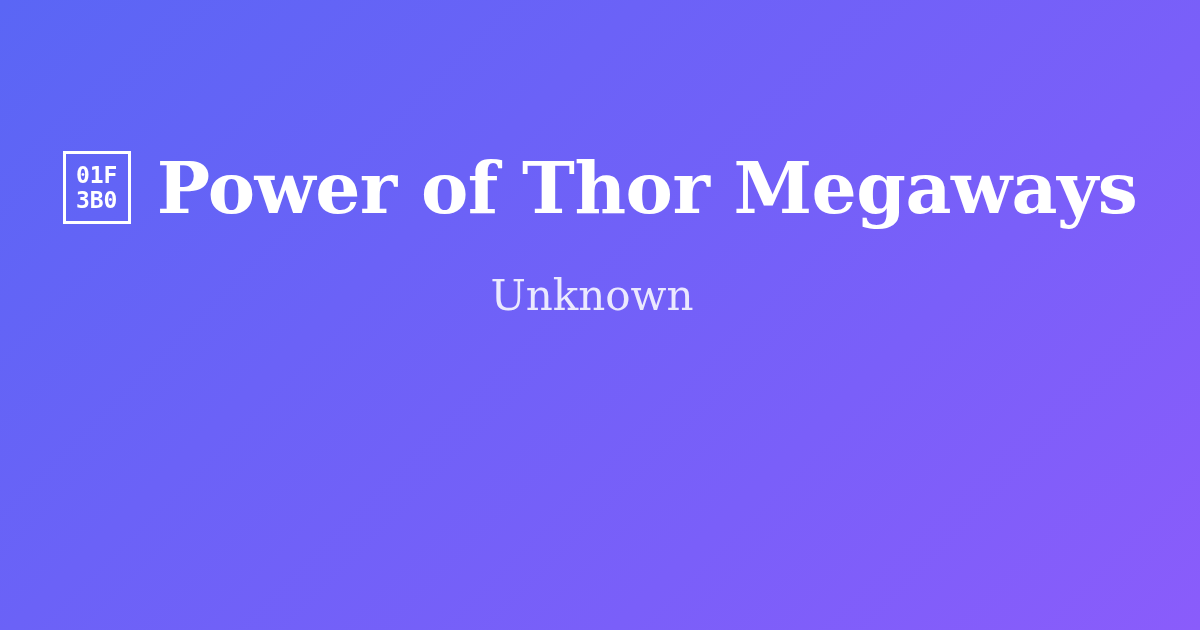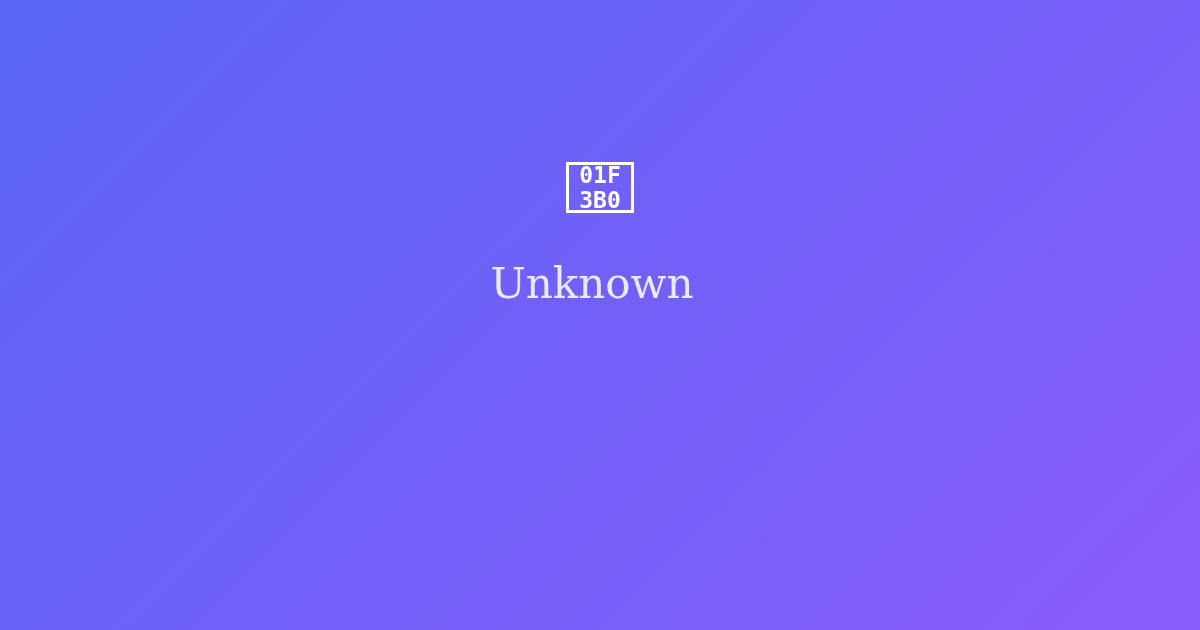--- a/index.html
+++ b/index.html
@@ -48,21 +48,21 @@
     justify-content: center;
     gap: 26px;
     width: 100%;
   }
 
   
   .tofu-icon {
     flex: 0 0 auto;
     box-sizing: border-box;
     width: 68px;
-    height: 51px;
+    height: 73px;
     border: 3px solid #ffffff;
     display: flex;
     flex-direction: column;
     align-items: center;
     justify-content: center;
     line-height: 1;
     padding: 2px 0;
   }
   .tofu-icon .tofu-row {
     font-family: "DejaVu Sans Mono", "Liberation Mono", monospace;
@@ -120,20 +120,21 @@
 
   <div class="hero">
 
     <div class="title-row">
 
       <span class="tofu-icon">
         <span class="tofu-row">01F</span>
         <span class="tofu-row">3B0</span>
       </span>
 
+      <h1 class="og-title">Power of Thor Megaways</h1>
 
     </div>
 
     <p class="og-subtitle">Unknown</p>
 
   </div>
 
 
 </div>
 

